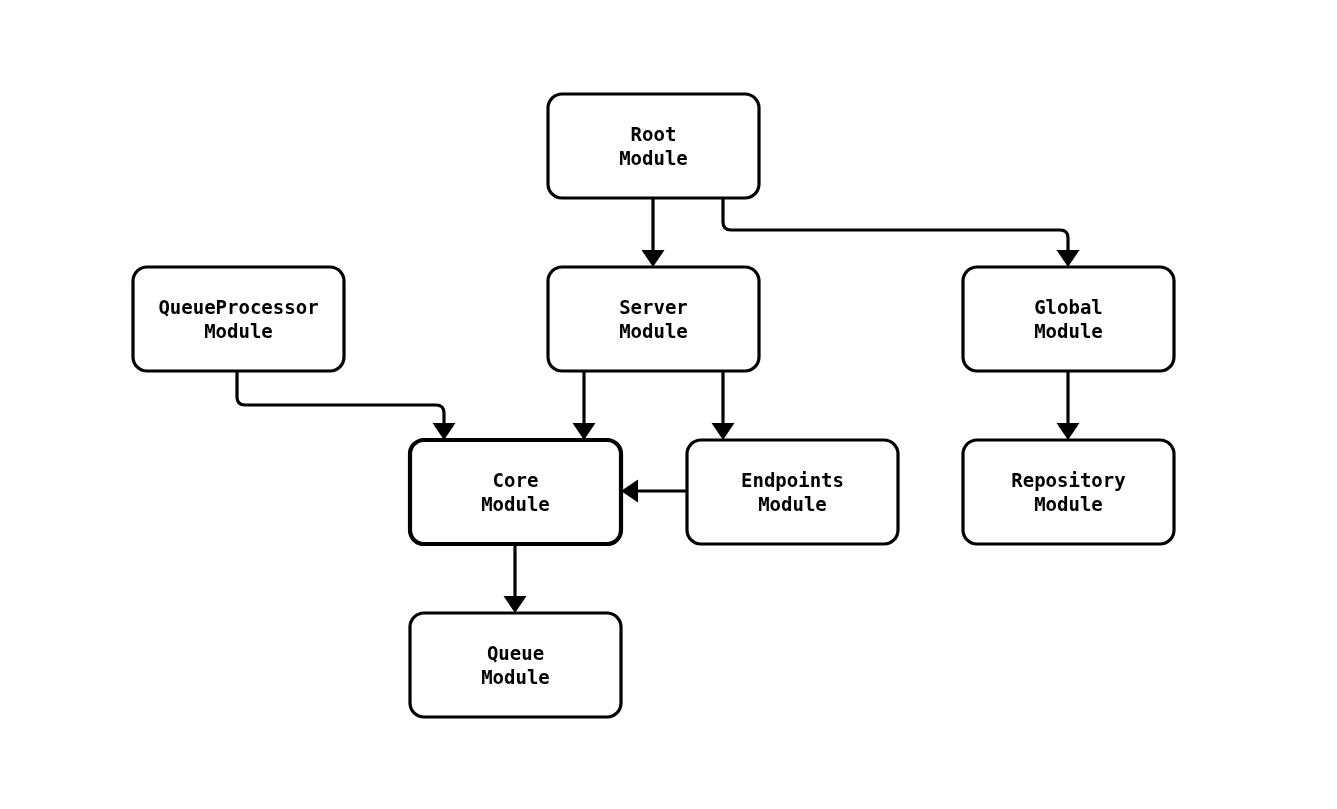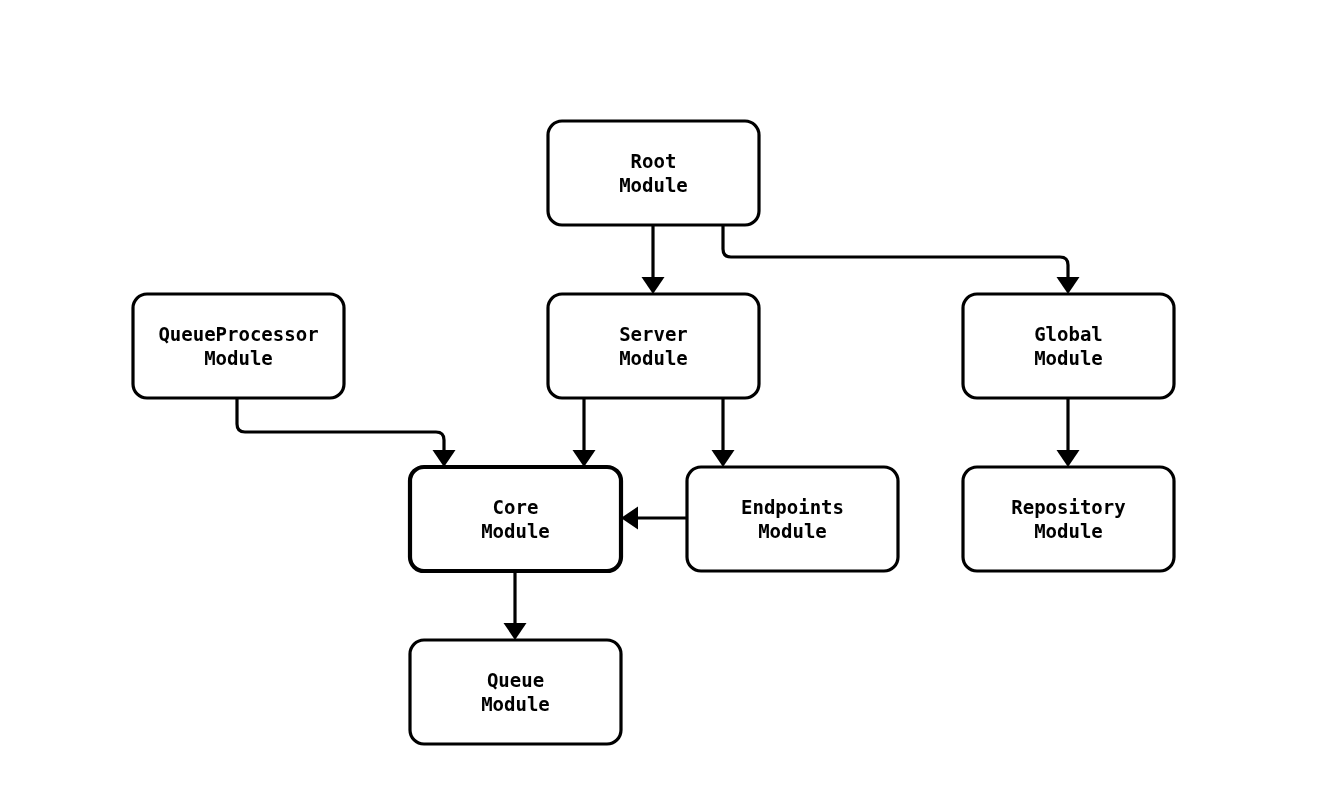--- a/index.html
+++ b/index.html
@@ -12,21 +12,20 @@
     width: 1337px;
     height: 809px;
     font-family: "DejaVu Sans Mono", "Liberation Mono", monospace;
     overflow: hidden;
   }
   #diagram-root {
     position: relative;
     width: 1337px;
     height: 687px;
     background: #ffffff;
-    margin-top: 27px;
   }
   svg#diagram-svg {
     display: block;
     width: 1337px;
     height: 809px;
   }
   .node-box {
     fill: #ffffff;
     stroke: #000000;
     stroke-width: 3.2;

